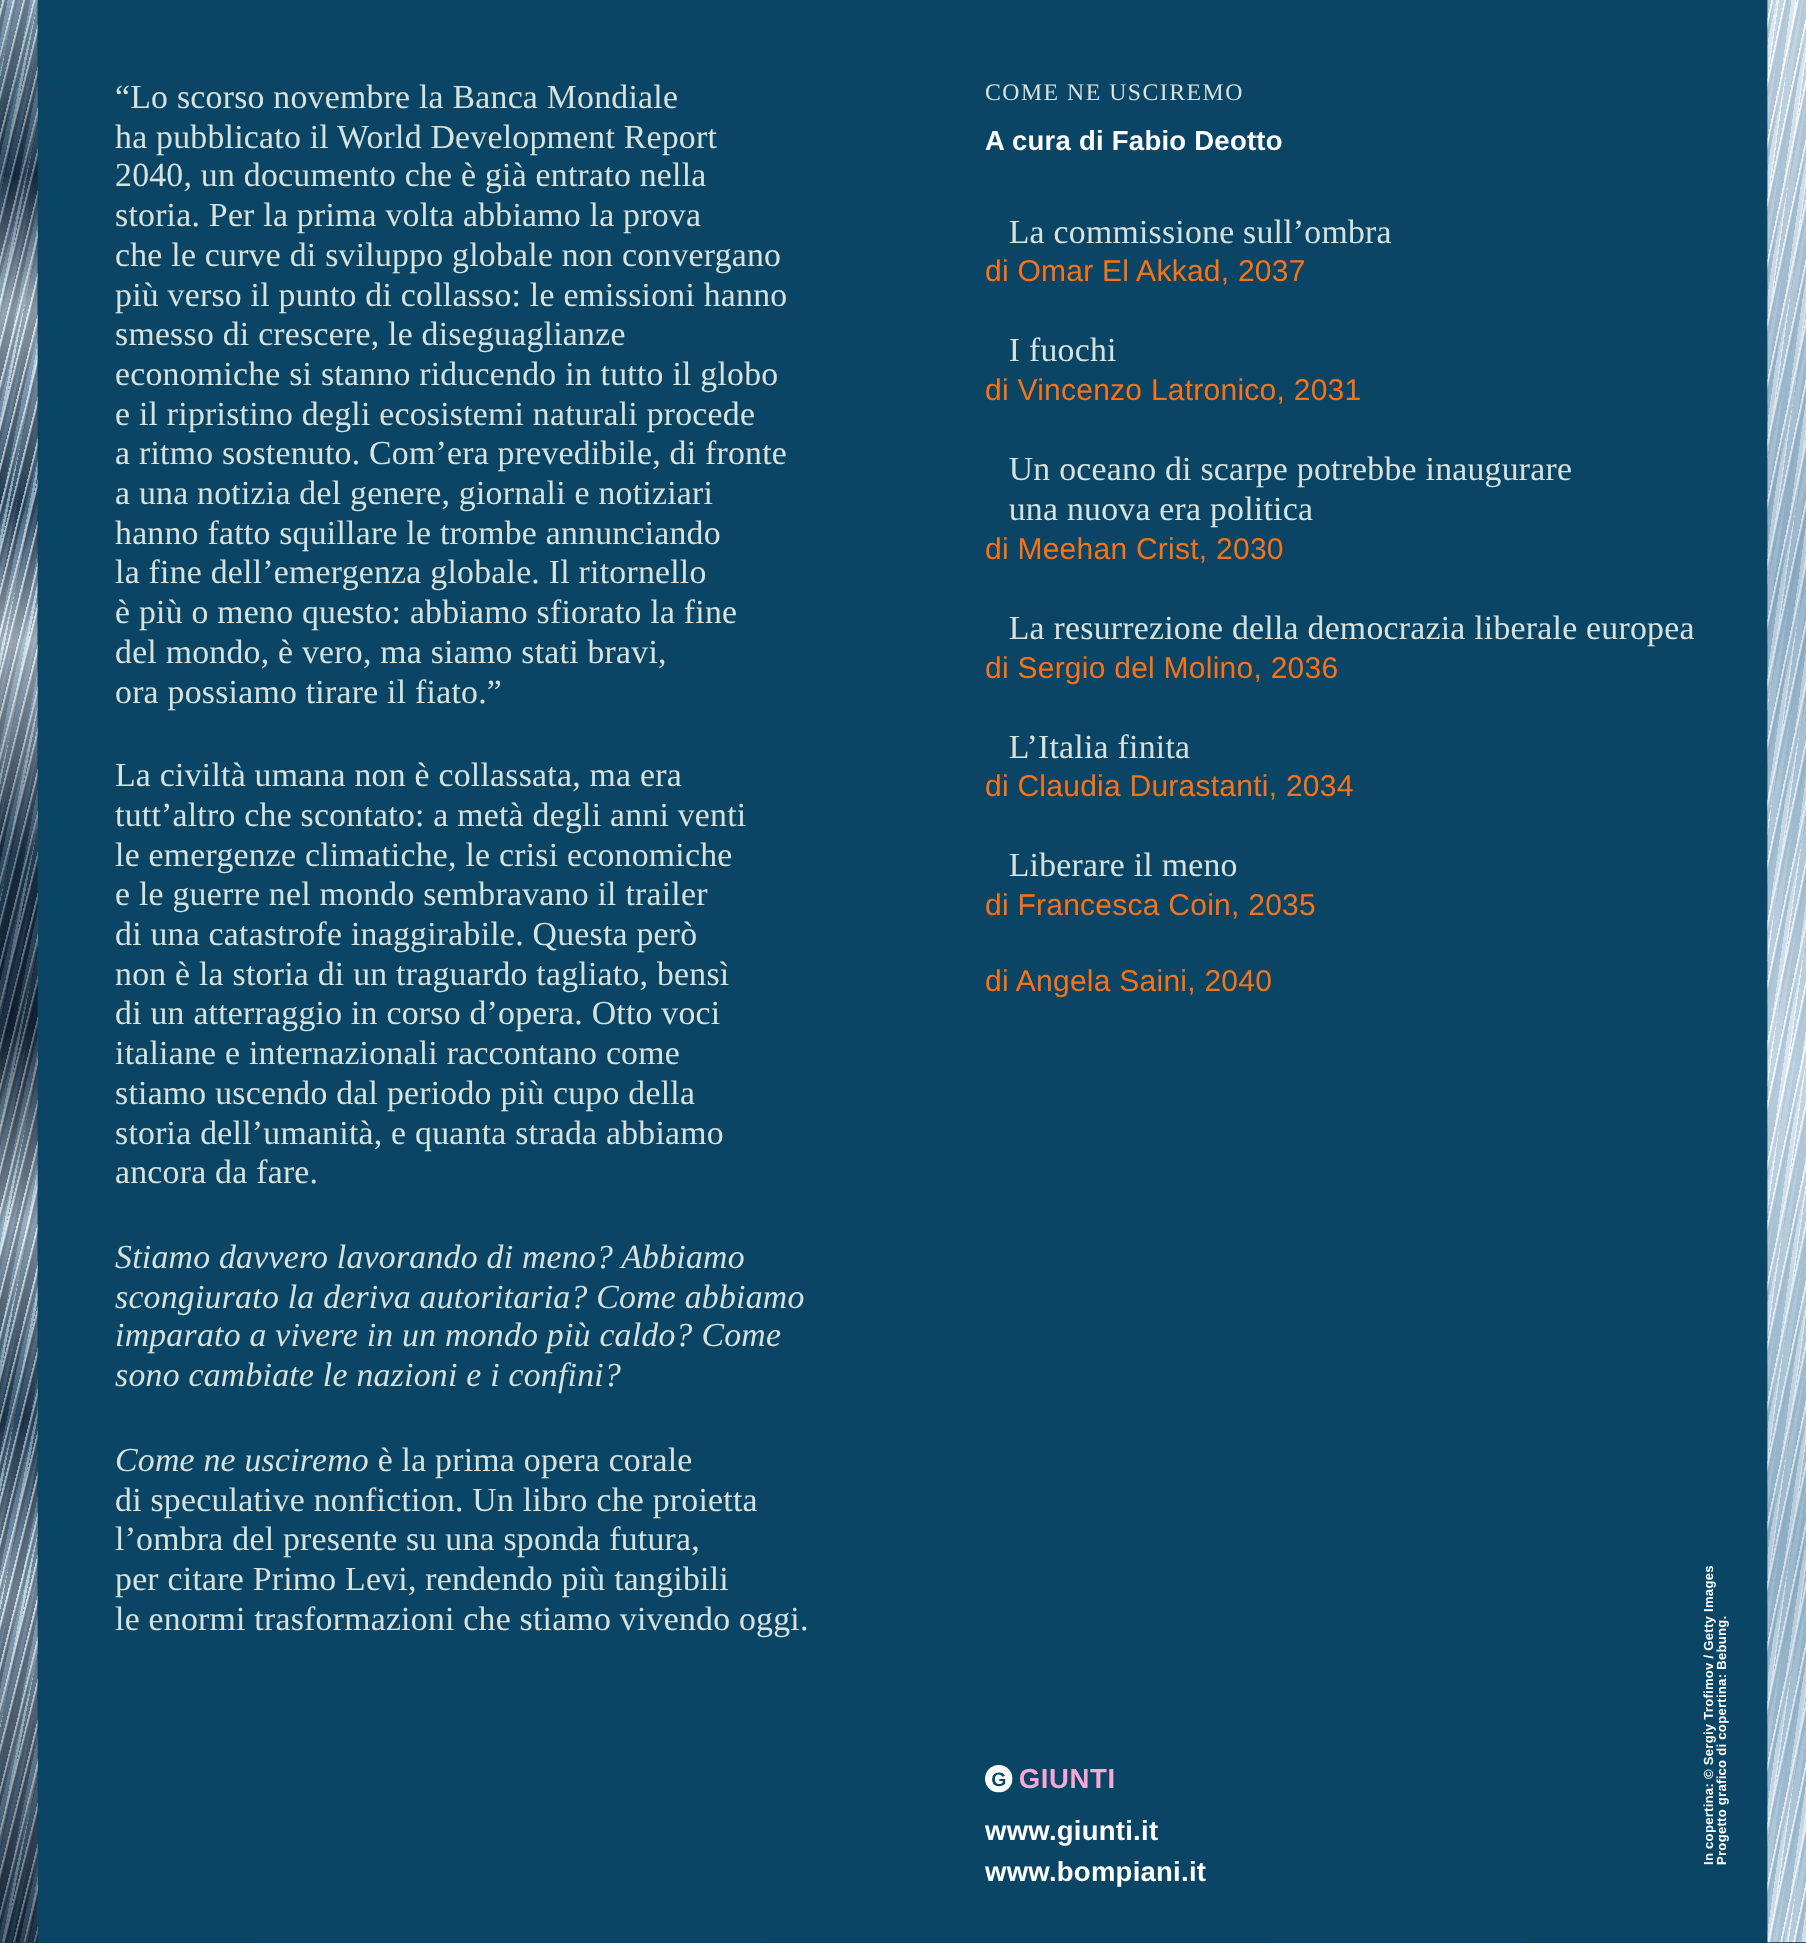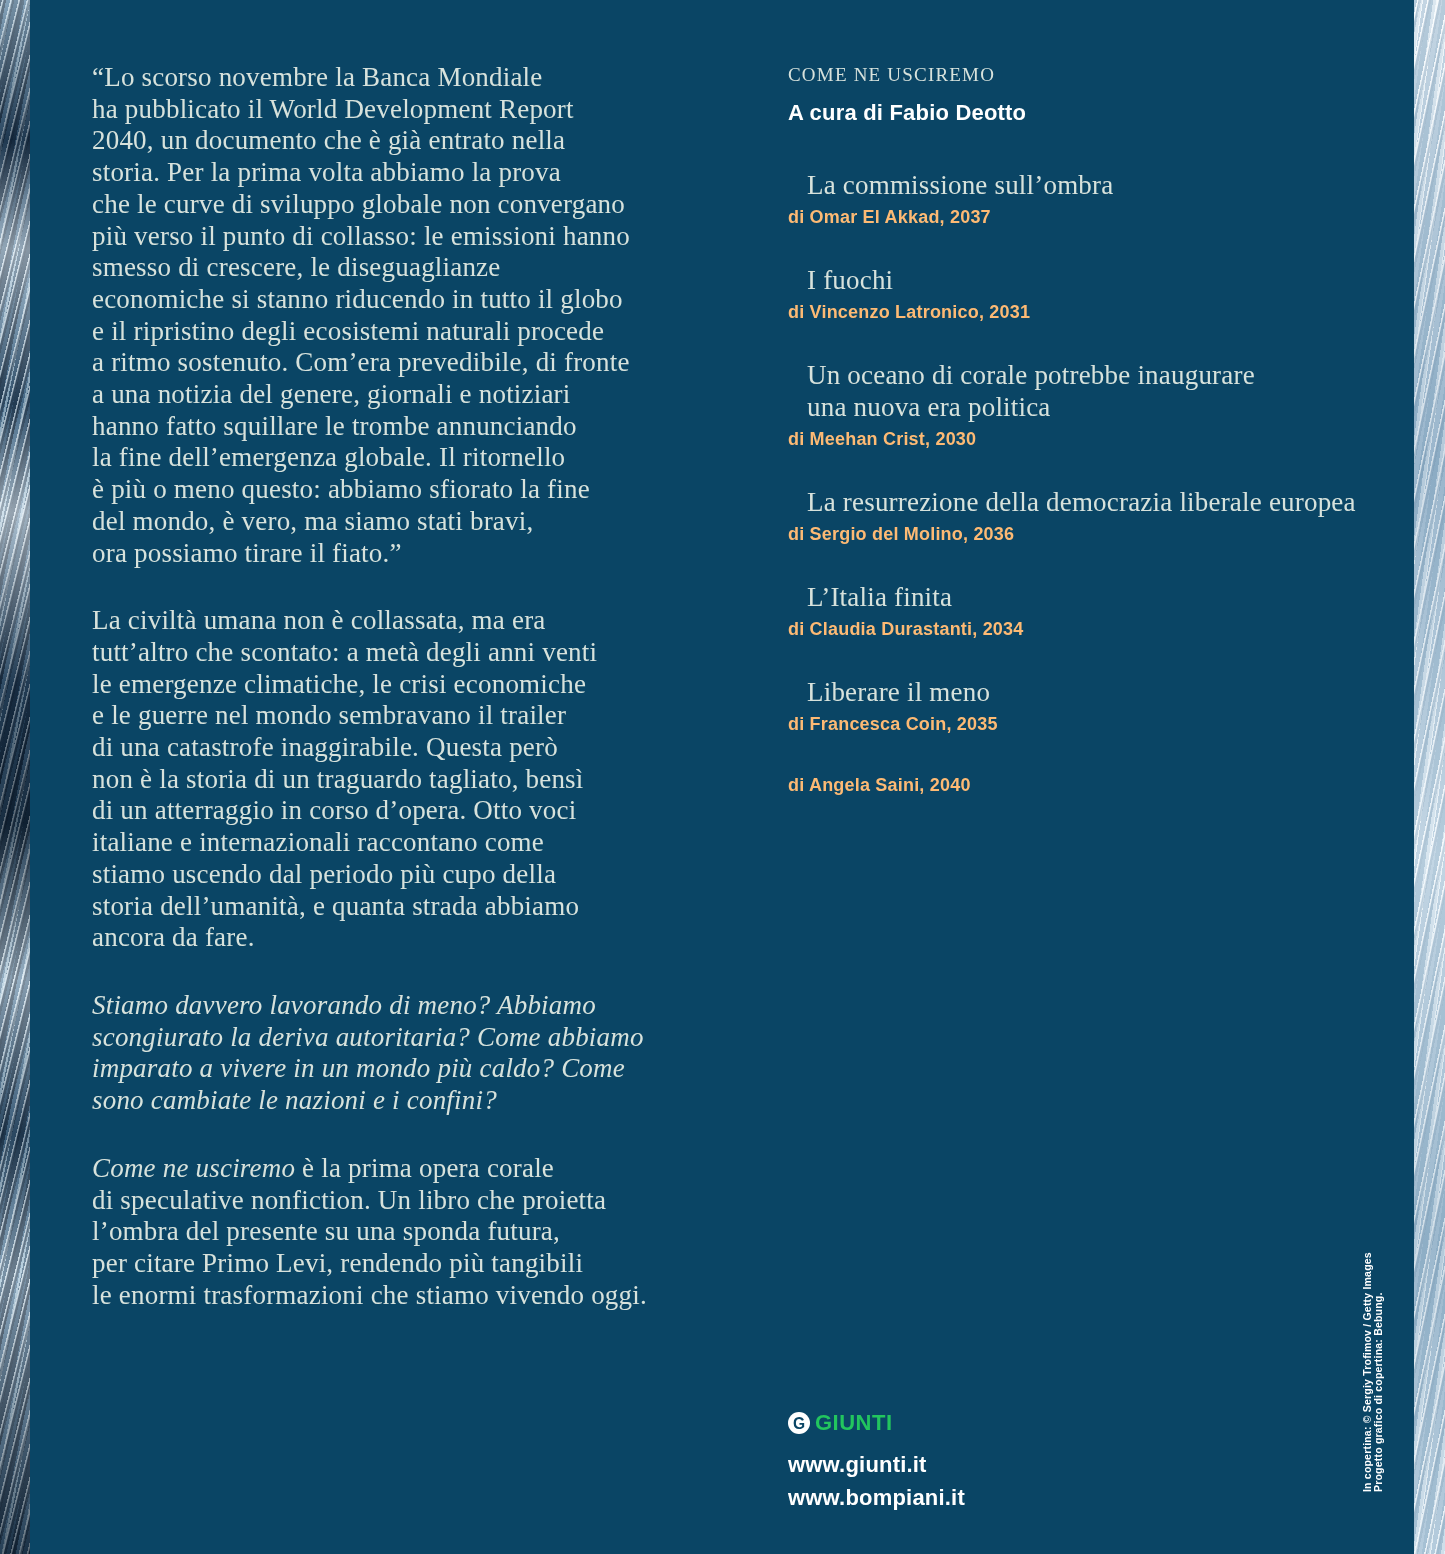--- a/index.html
+++ b/index.html
@@ -45,30 +45,30 @@
   .editor {
     margin-top:11px; font-family:"Liberation Sans", sans-serif; font-weight:bold;
     font-size:22px; line-height:28px; color:#ffffff; letter-spacing:.2px;
   }
   .toc { margin-top:42px; }
   .toc-entry { margin-bottom:32px; }
   .entry-title {
     font-size:27px; line-height:32px; color:#d7e2dc; letter-spacing:.2px; white-space:pre-line;margin-left:19px;
   }
   .entry-author {
-    margin-top:2px; font-family:"Liberation Sans", sans-serif; font-weight:bold;
-    font-size:18px; line-height:29px; color:#fdba74; letter-spacing:.2px;
+    margin-top:2px; font-family:"Liberation Sans", sans-serif; font-weight:normal;
+    font-size:24px; line-height:29px; color:#f97316; letter-spacing:.2px;
   }
   
   .publisher { position:absolute; left:788px; top:1410px; color:#ffffff; }
   .logo-row { display:flex; align-items:center; gap:5px; }
   .logo-circle { width:22px; height:22px; display:block; }
   .logo-text {
     font-family:"Liberation Sans", sans-serif; font-weight:bold;
-    font-size:22px; letter-spacing:.5px; color:#22c55e;
+    font-size:22px; letter-spacing:.5px; color:#f9a8d4;
   }
   .urls {
     margin-top:12px; font-family:"Liberation Sans", sans-serif; font-weight:bold;
     font-size:22px; line-height:33px; letter-spacing:.2px; color:#ffffff;
   }
   
   .credits {
     position:absolute; left:1362px; top:1492px;
     transform:rotate(-90deg); transform-origin:0 0;
     font-family:"Liberation Sans", sans-serif; font-weight:bold;
@@ -130,21 +130,21 @@
     <div class="toc">
       <div class="toc-entry">
         <div class="entry-title">La commissione sull’ombra</div>
         <div class="entry-author">di Omar El Akkad, 2037</div>
       </div>
       <div class="toc-entry">
         <div class="entry-title">I fuochi</div>
         <div class="entry-author">di Vincenzo Latronico, 2031</div>
       </div>
       <div class="toc-entry">
-        <div class="entry-title">Un oceano di corale potrebbe inaugurare
+        <div class="entry-title">Un oceano di scarpe potrebbe inaugurare
 una nuova era politica</div>
         <div class="entry-author">di Meehan Crist, 2030</div>
       </div>
       <div class="toc-entry">
         <div class="entry-title">La resurrezione della democrazia liberale europea</div>
         <div class="entry-author">di Sergio del Molino, 2036</div>
       </div>
       <div class="toc-entry">
         <div class="entry-title">L’Italia finita</div>
         <div class="entry-author">di Claudia Durastanti, 2034</div>

